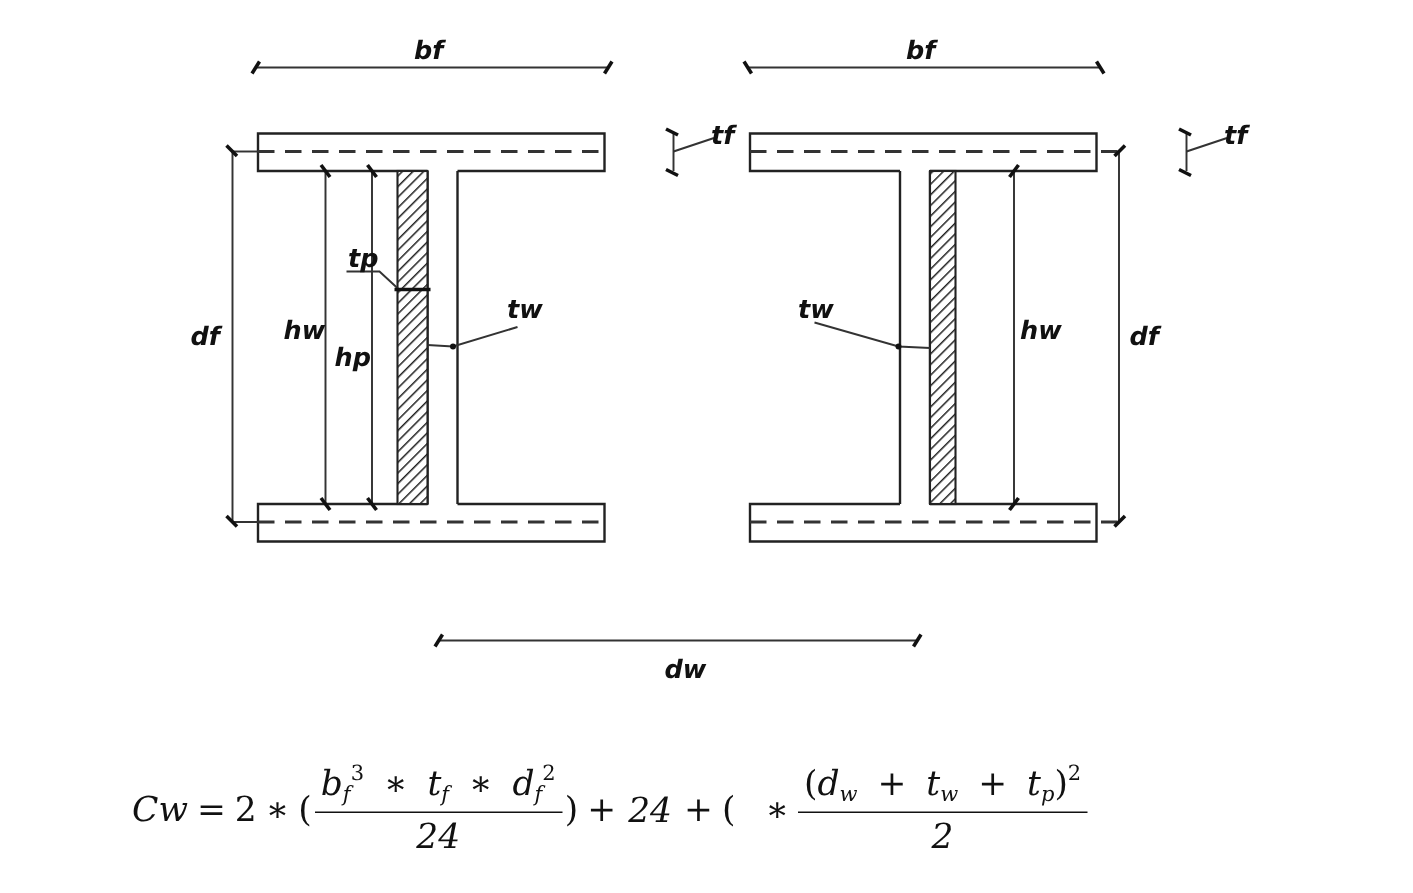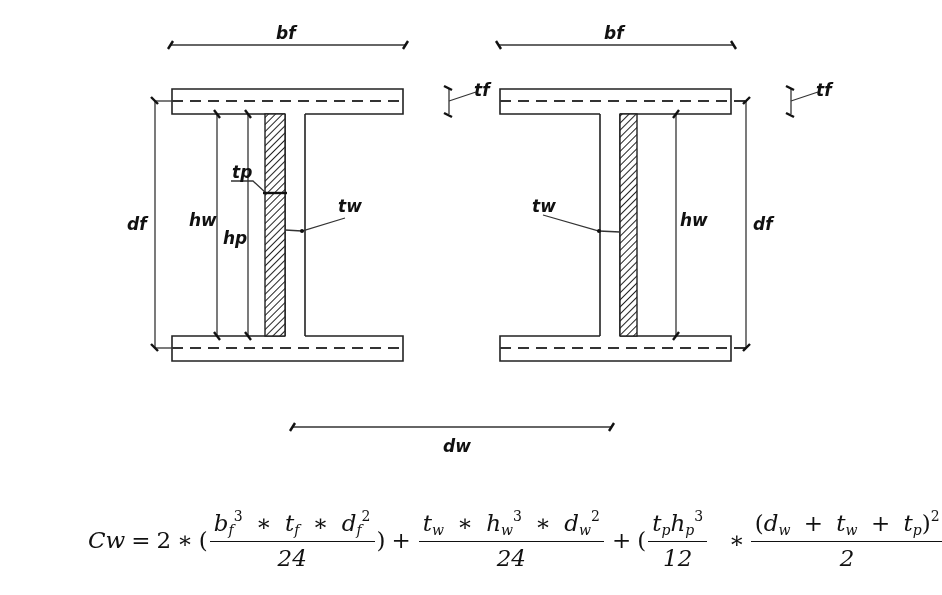--- a/index.html
+++ b/index.html
@@ -165,37 +165,24 @@
       <span class="op">∗</span>
       <span class="it">t</span><sub class="it">f</sub>
       <span class="op">∗</span>
       <span class="it">d</span><sub class="it">f</sub><sup>2</sup>
     </span>
     <span class="den">24</span>
   </span>
   <span>)</span>
   <span class="op">+</span>
   <span class="frac">
-    <span class="num">
-      <span class="it">t</span><sub class="it">w</sub>
-      <span class="op">∗</span>
-      <span class="it">h</span><sub class="it">w</sub><sup>3</sup>
-      <span class="op">∗</span>
-      <span class="it">d</span><sub class="it">w</sub><sup>2</sup>
-    </span>
     <span class="den">24</span>
   </span>
   <span class="op">+</span>
   <span>(</span>
-  <span class="frac">
-    <span class="num">
-      <span class="it">t</span><sub class="it">p</sub><span class="it">h</span><sub class="it">p</sub><sup>3</sup>
-    </span>
-    <span class="den">12</span>
-  </span>
   <span class="gap"></span>
   <span style="margin-right:4px;">∗</span>
   <span class="frac">
     <span class="num">
       <span>(</span><span class="it">d</span><sub class="it">w</sub>
       <span class="op">+</span>
       <span class="it">t</span><sub class="it">w</sub>
       <span class="op">+</span>
       <span class="it">t</span><sub class="it">p</sub><span>)</span><sup>2</sup>
     </span>

